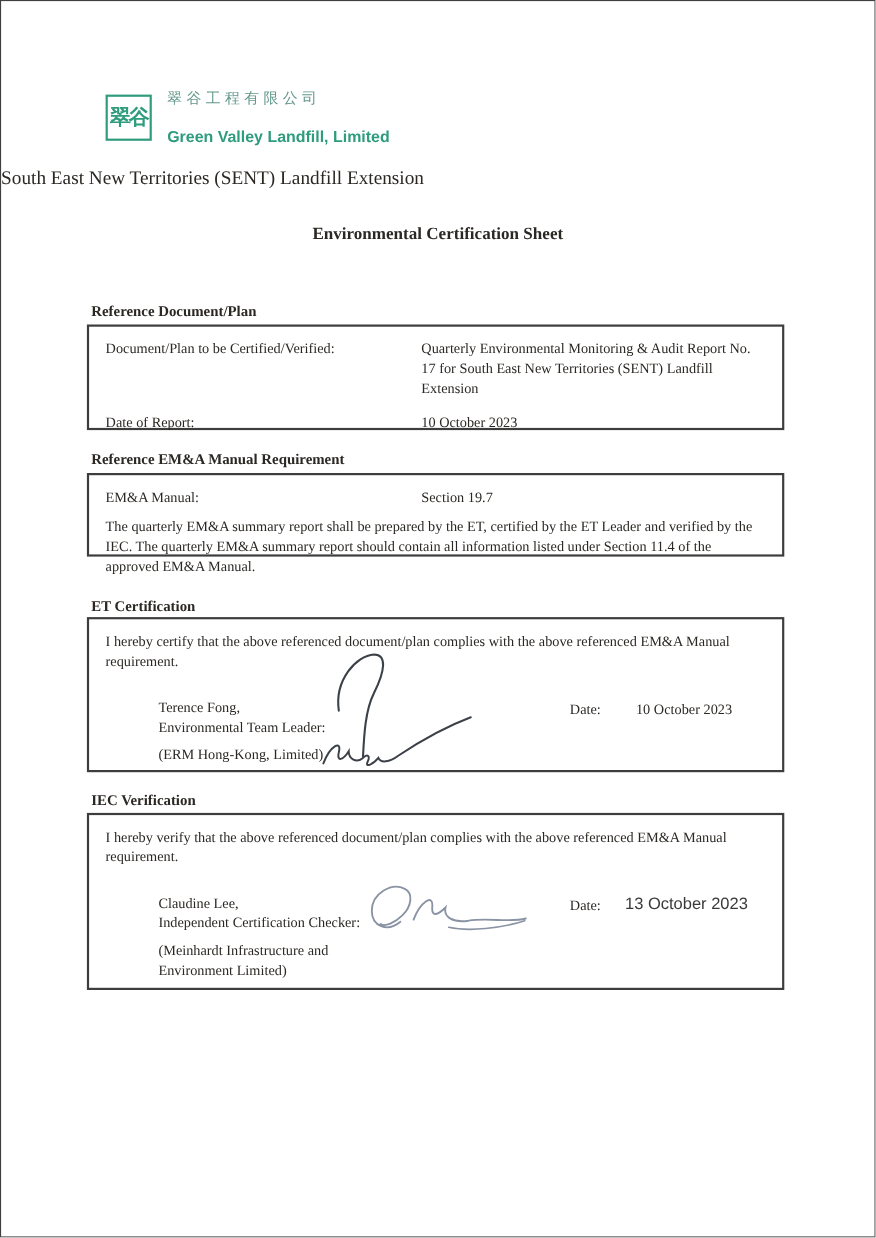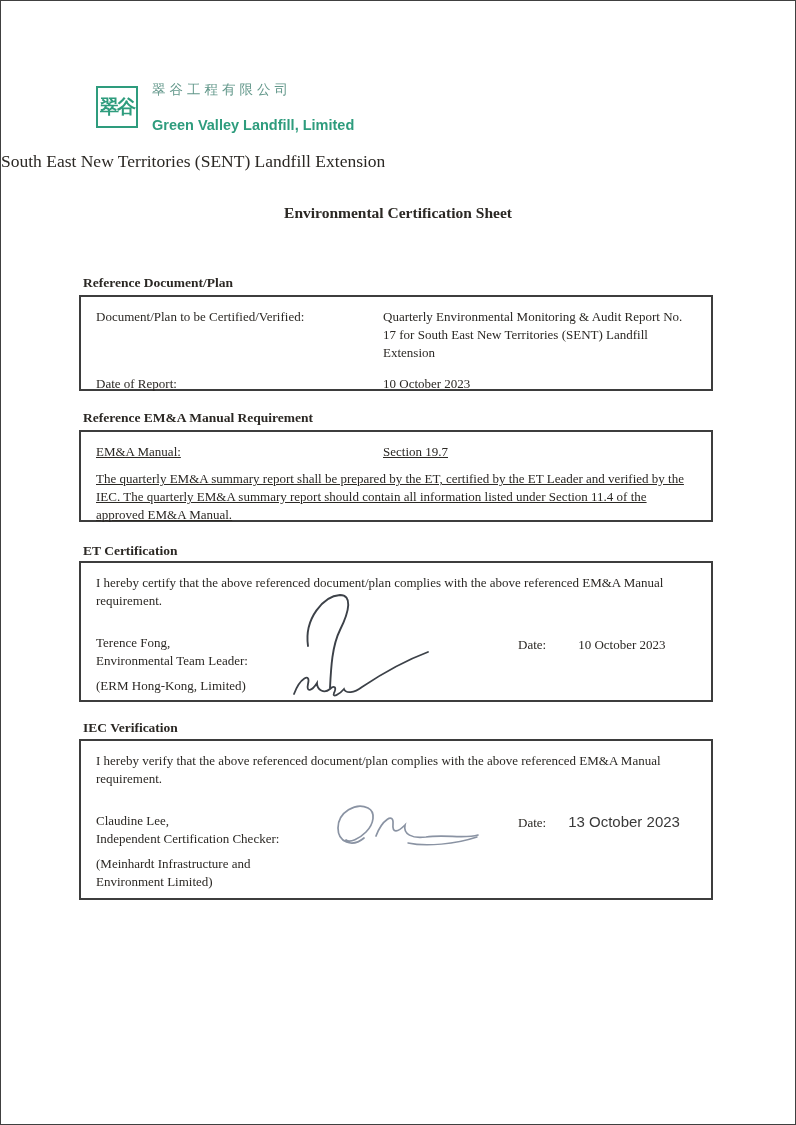--- a/index.html
+++ b/index.html
@@ -57,34 +57,34 @@
   .h-iec     { top:719px; }
 
   
   .box {
     position:absolute; left:78px; width:634px;
     border:2px solid #3d3d3d;
     padding:11px 15px 10px 15px;
     font-size:13px; line-height:1.38;
   }
   .box-refdoc { top:294px; height:96px; }
-  .box-manual { top:429px; height:92px;text-decoration:underline; }
+  .box-manual { top:429px; height:76px; }
   .box-et     { top:560px; height:141px; }
   .box-iec    { top:738px; height:161px; }
 
   .kv-row { display:flex; }
   .kv-label { width:272px; flex:0 0 272px; }
   .kv-value { flex:1; padding-left:15px; }
   .row-gap { margin-top:13px; }
   .manual-para { margin-top:9px; }
 
   .statement { max-width:610px; }
 
   .sig-area { position:relative; margin-top:24px; }
-  .name-block { font-size:13px; line-height:1.4; }
+  .name-block { font-size:13px; line-height:1.4;margin-left:48px; }
   .company-line { margin-top:7px; }
 
   .date-block {
     position:absolute; top:2px; display:flex; font-size:13px;
   }
   .date-et  { left:422px; }
   .date-iec { left:422px; }
   .date-label { }
   .date-value { margin-left:32px; }
   .date-value-typed {

